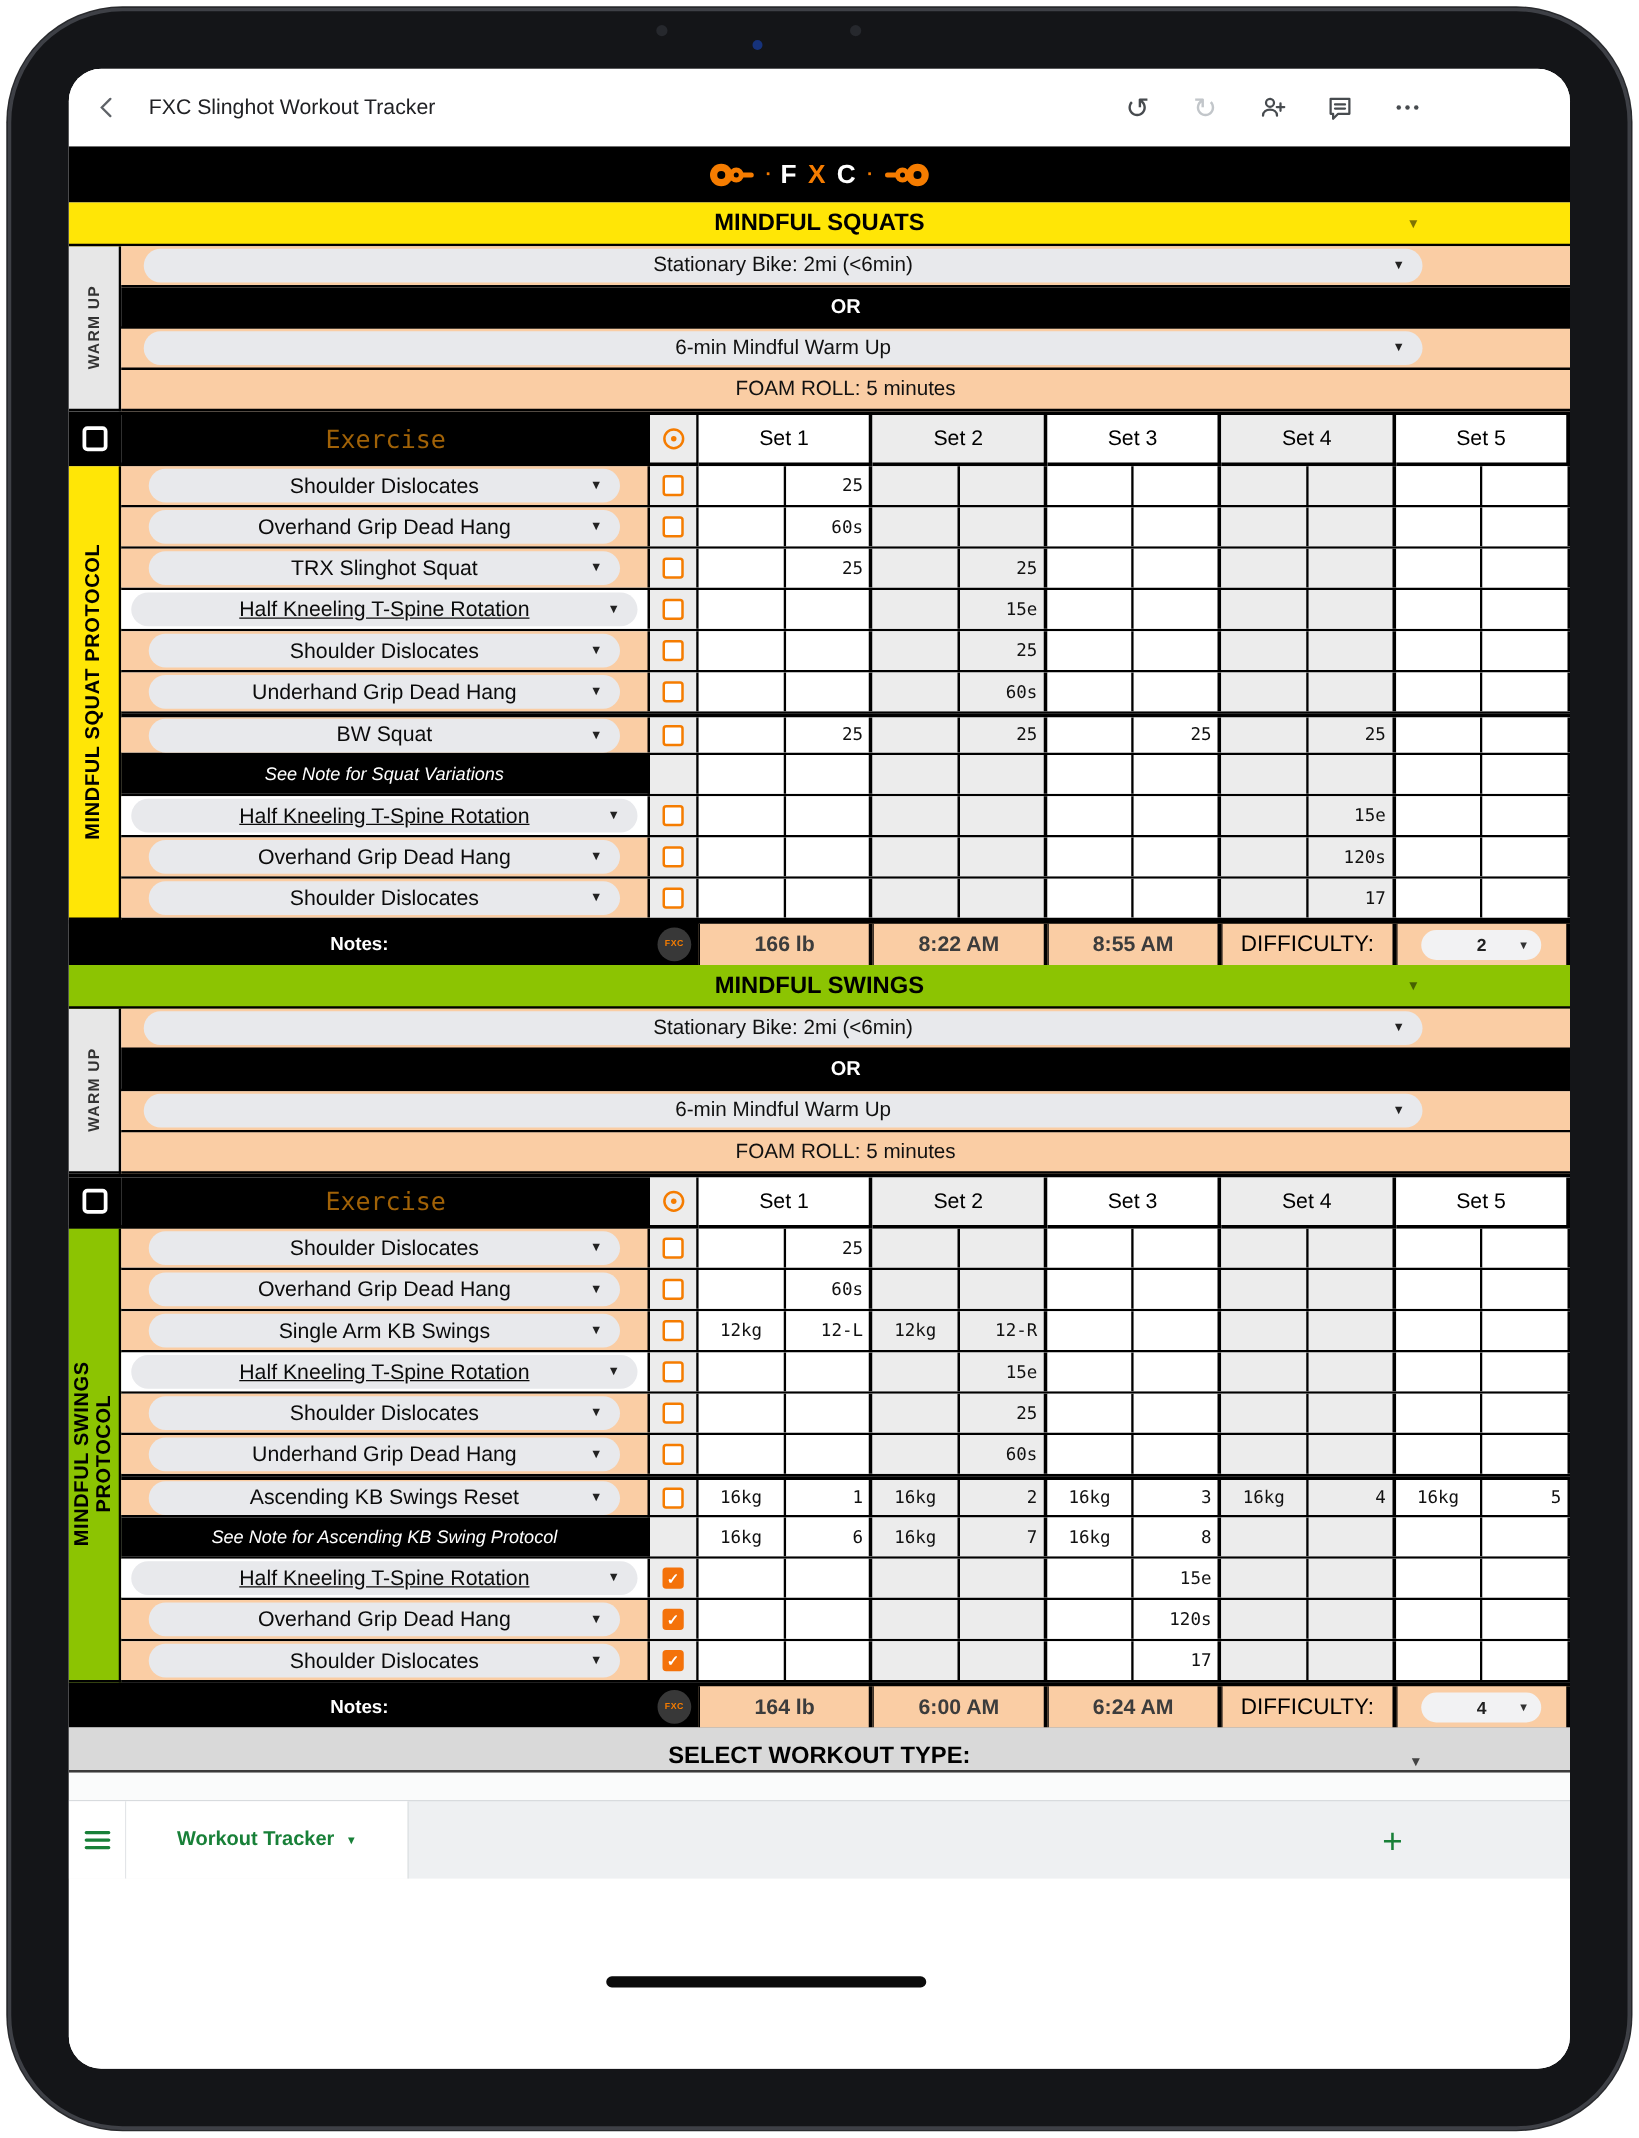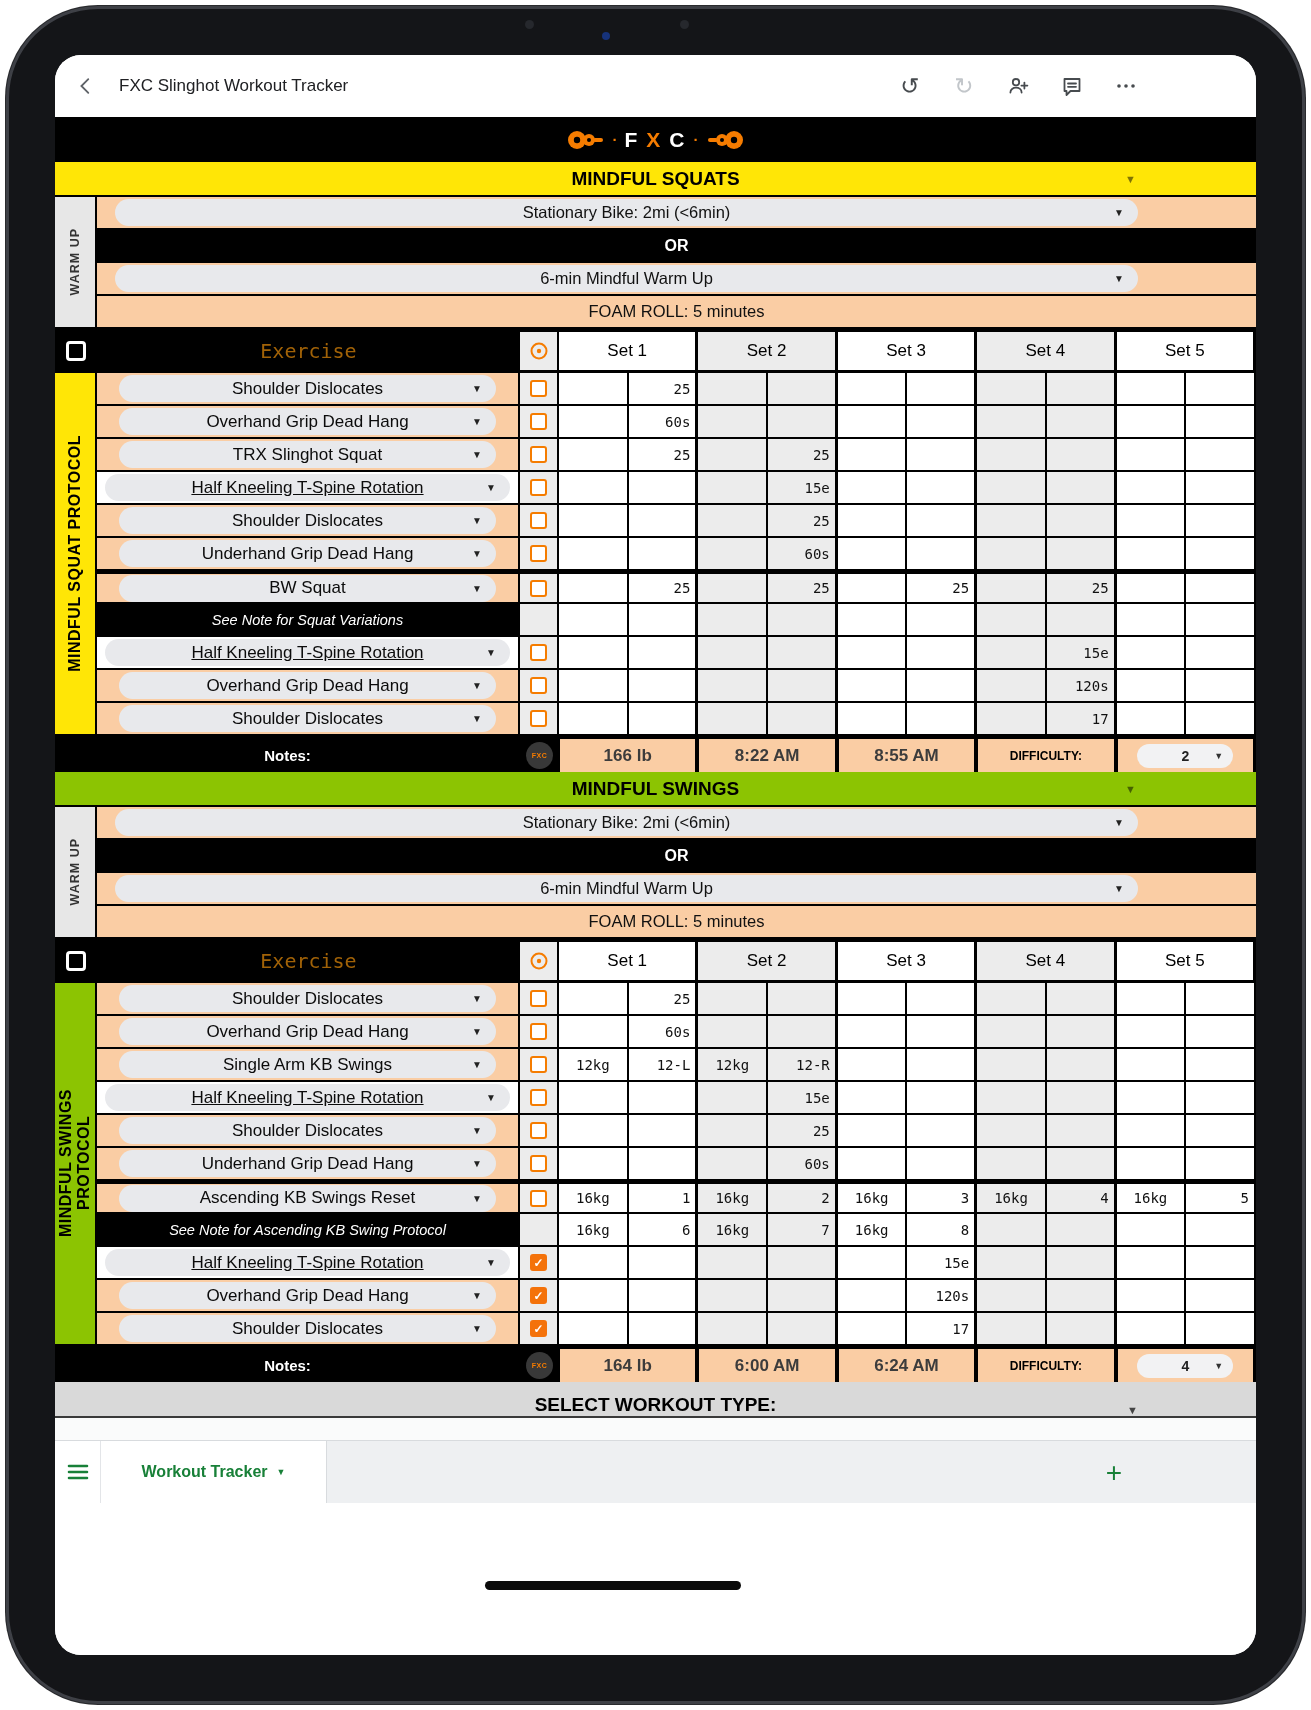--- a/index.html
+++ b/index.html
@@ -87,21 +87,21 @@
 
   
   .notes-row { display:grid; grid-template-columns:465px 39px repeat(5,1fr); height:36px; background:#000;
                border-top:3px solid #000; flex:0 0 auto; }
   .notes-label { display:flex; align-items:center; justify-content:center; color:#fff; font-weight:700; font-size:15px; }
   .notes-badge-cell { display:flex; align-items:center; justify-content:center; }
   .fxc-badge { width:27px; height:27px; border-radius:50%; background:#383838; display:flex; align-items:center;
                justify-content:center; font-size:7px; font-weight:800; color:#F57C00; letter-spacing:.5px; }
   .notes-cell { background:#FACDA4; border-right:3px solid #000; border-left:1px solid #000; display:flex;
                 align-items:center; justify-content:center; font-size:17px; font-weight:600; color:#3c3c3c; cursor:text; }
-  .notes-cell.diff-label { font-size:12px; font-weight:700; color:#000; }
+  .notes-cell.diff-label { font-size:18px; font-weight:400; color:#000; }
   .diff-pill { width:96px; height:24px; background:#f2f2f3; border-radius:12px; position:relative; display:flex;
                align-items:center; justify-content:center; font-size:14px; color:#222; cursor:pointer; }
   .diff-pill .pa { position:absolute; right:10px; font-size:9px; color:#333; }
 
   
   .select-row { height:36px; background:#D9D9D9; border-bottom:2px solid #3a3a3a; position:relative; flex:0 0 auto;
                 display:flex; align-items:flex-end; justify-content:center; font-size:19px; font-weight:800; color:#000; }
   .select-row .arrow { position:absolute; right:118px; font-size:11px; color:#444; cursor:pointer; }
 
   .sheet-gap { height:22px; background:#fafbfb; flex:0 0 auto; }

